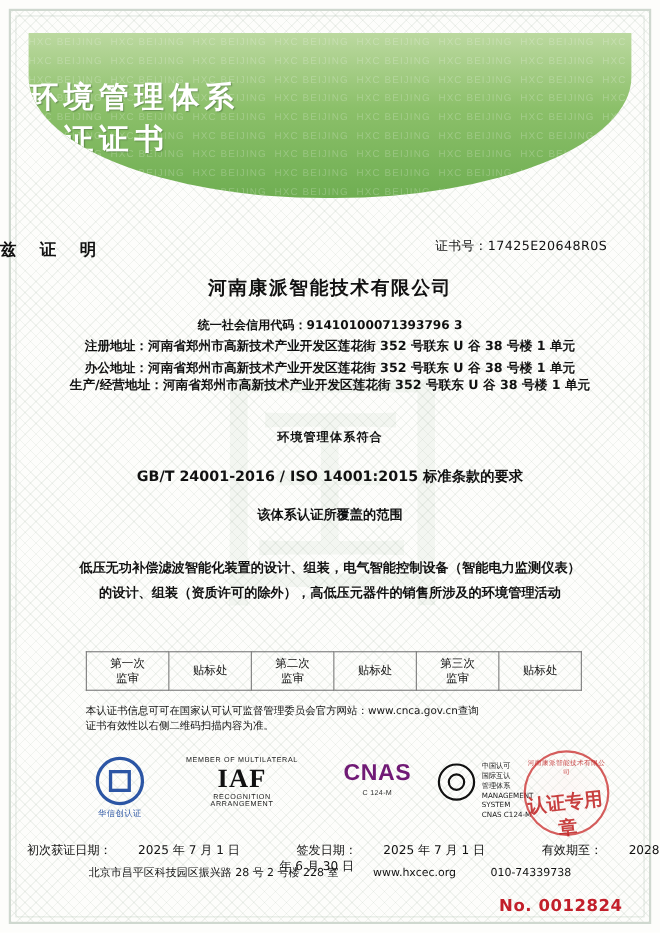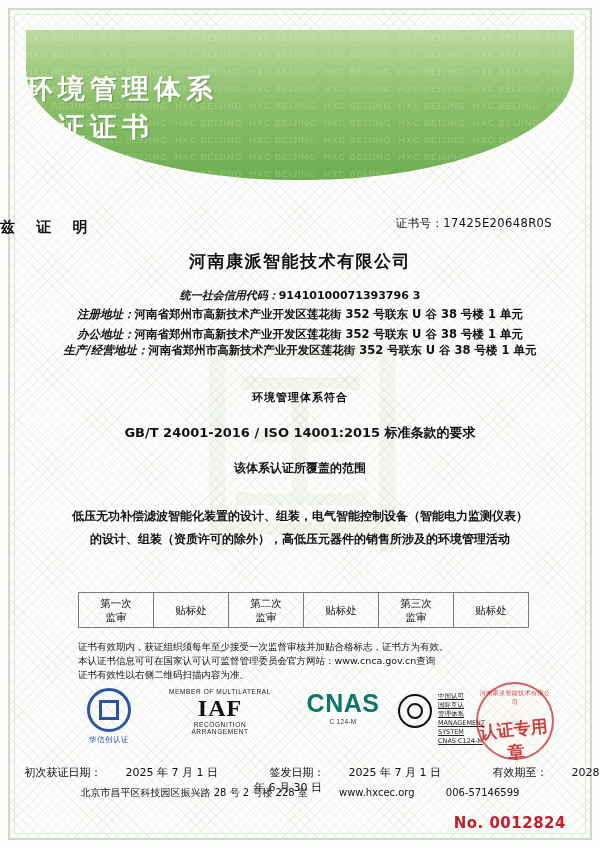--- a/index.html
+++ b/index.html
@@ -127,21 +127,21 @@
   .line-row {
     position: absolute;
     left: 0; right: 0;
     text-align: center;
     font-family: "DejaVu Sans", sans-serif;
     font-size: 11.5px;
     color: #111;
     font-weight: bold;
     white-space: nowrap;
   }
-  .line-row .lbl { font-weight: bold; font-style: italic; }
+  .line-row .lbl { font-weight: bold; }
   .r-credit { top: 288px; font-size: 11px; }
   .r-addr1  { top: 307px; }
   .r-addr2  { top: 327px; }
   .r-addr3  { top: 343px; }
 
   .conform {
     position: absolute;
     left: 0; right: 0;
     top: 390px;
     text-align: center;
@@ -262,24 +262,24 @@
   .logo-iaf .word {
     font-size: 24px;
     font-weight: bold;
     letter-spacing: 1px;
     color: #111;
     line-height: 26px;
     font-family: "Liberation Serif", serif;
   }
   .logo-cnas { left: 228px; width: 110px; text-align: center; }
   .logo-cnas .word {
-    font-size: 25px;
+    font-size: 21px;
     font-weight: bold;
     letter-spacing: 0.5px;
-    color: #0f766e;
+    color: #701a75;
     line-height: 30px;
     font-family: "Liberation Sans", sans-serif;
   }
   .logo-cnas .sub {
     font-size: 6.5px;
     color: #333;
     letter-spacing: 0.3px;
   }
   .logo-ms { left: 338px; width: 106px; }
   .logo-ms .mark {
@@ -299,21 +299,20 @@
     border-radius: 50%;
     box-sizing: border-box;
   }
   .logo-ms .txt {
     position: absolute;
     left: 40px; top: 4px;
     font-size: 6.5px;
     line-height: 9px;
     color: #222;
     font-family: "DejaVu Sans", sans-serif;
-    text-decoration: underline;
   }
   .seal {
     position: absolute;
     right: 6px;
     top: -6px;
     width: 78px;
     height: 78px;
     border-radius: 50%;
     border: 2px solid rgba(200,40,40,0.75);
     color: rgba(190,30,30,0.85);
@@ -424,21 +423,20 @@
       <td class="val">贴标处</td>
       <td class="lbl">第二次<br>监审</td>
       <td class="val">贴标处</td>
       <td class="lbl">第三次<br>监审</td>
       <td class="val">贴标处</td>
     </tr>
   </tbody>
     </table>
 
   <div class="notes">
-    <div>证书有效期内，获证组织须每年至少接受一次监督审核并加贴合格标志，证书方为有效。</div>
     <div>本认证书信息可可在国家认可认可监督管理委员会官方网站：www.cnca.gov.cn查询</div>
     <div>证书有效性以右侧二维码扫描内容为准。</div>
   </div>
 
   <div class="logos">
 
     <div class="logo logo-iaf">
       <div class="band-top">MEMBER OF MULTILATERAL</div>
       <div class="word">IAF</div>
       <div class="band-bot">RECOGNITION ARRANGEMENT</div>
@@ -474,18 +472,18 @@
 
   <div class="dates">
     <span><span>初次获证日期：</span><span>2025 年 7 月 1 日</span></span>
     <span><span>签发日期：</span><span>2025 年 7 月 1 日</span></span>
     <span><span>有效期至：</span><span>2028 年 6 月 30 日</span></span>
   </div>
 
   <div class="footer">
     <span>北京市昌平区科技园区振兴路 28 号 2 号楼 228 室</span>
     <span>www.hxcec.org</span>
-    <span>006-57146599</span>
+    <span>010-74339738</span>
   </div>
 
   <div class="serial">No. 0012824</div>
 
 </div>
 
 </body></html>

